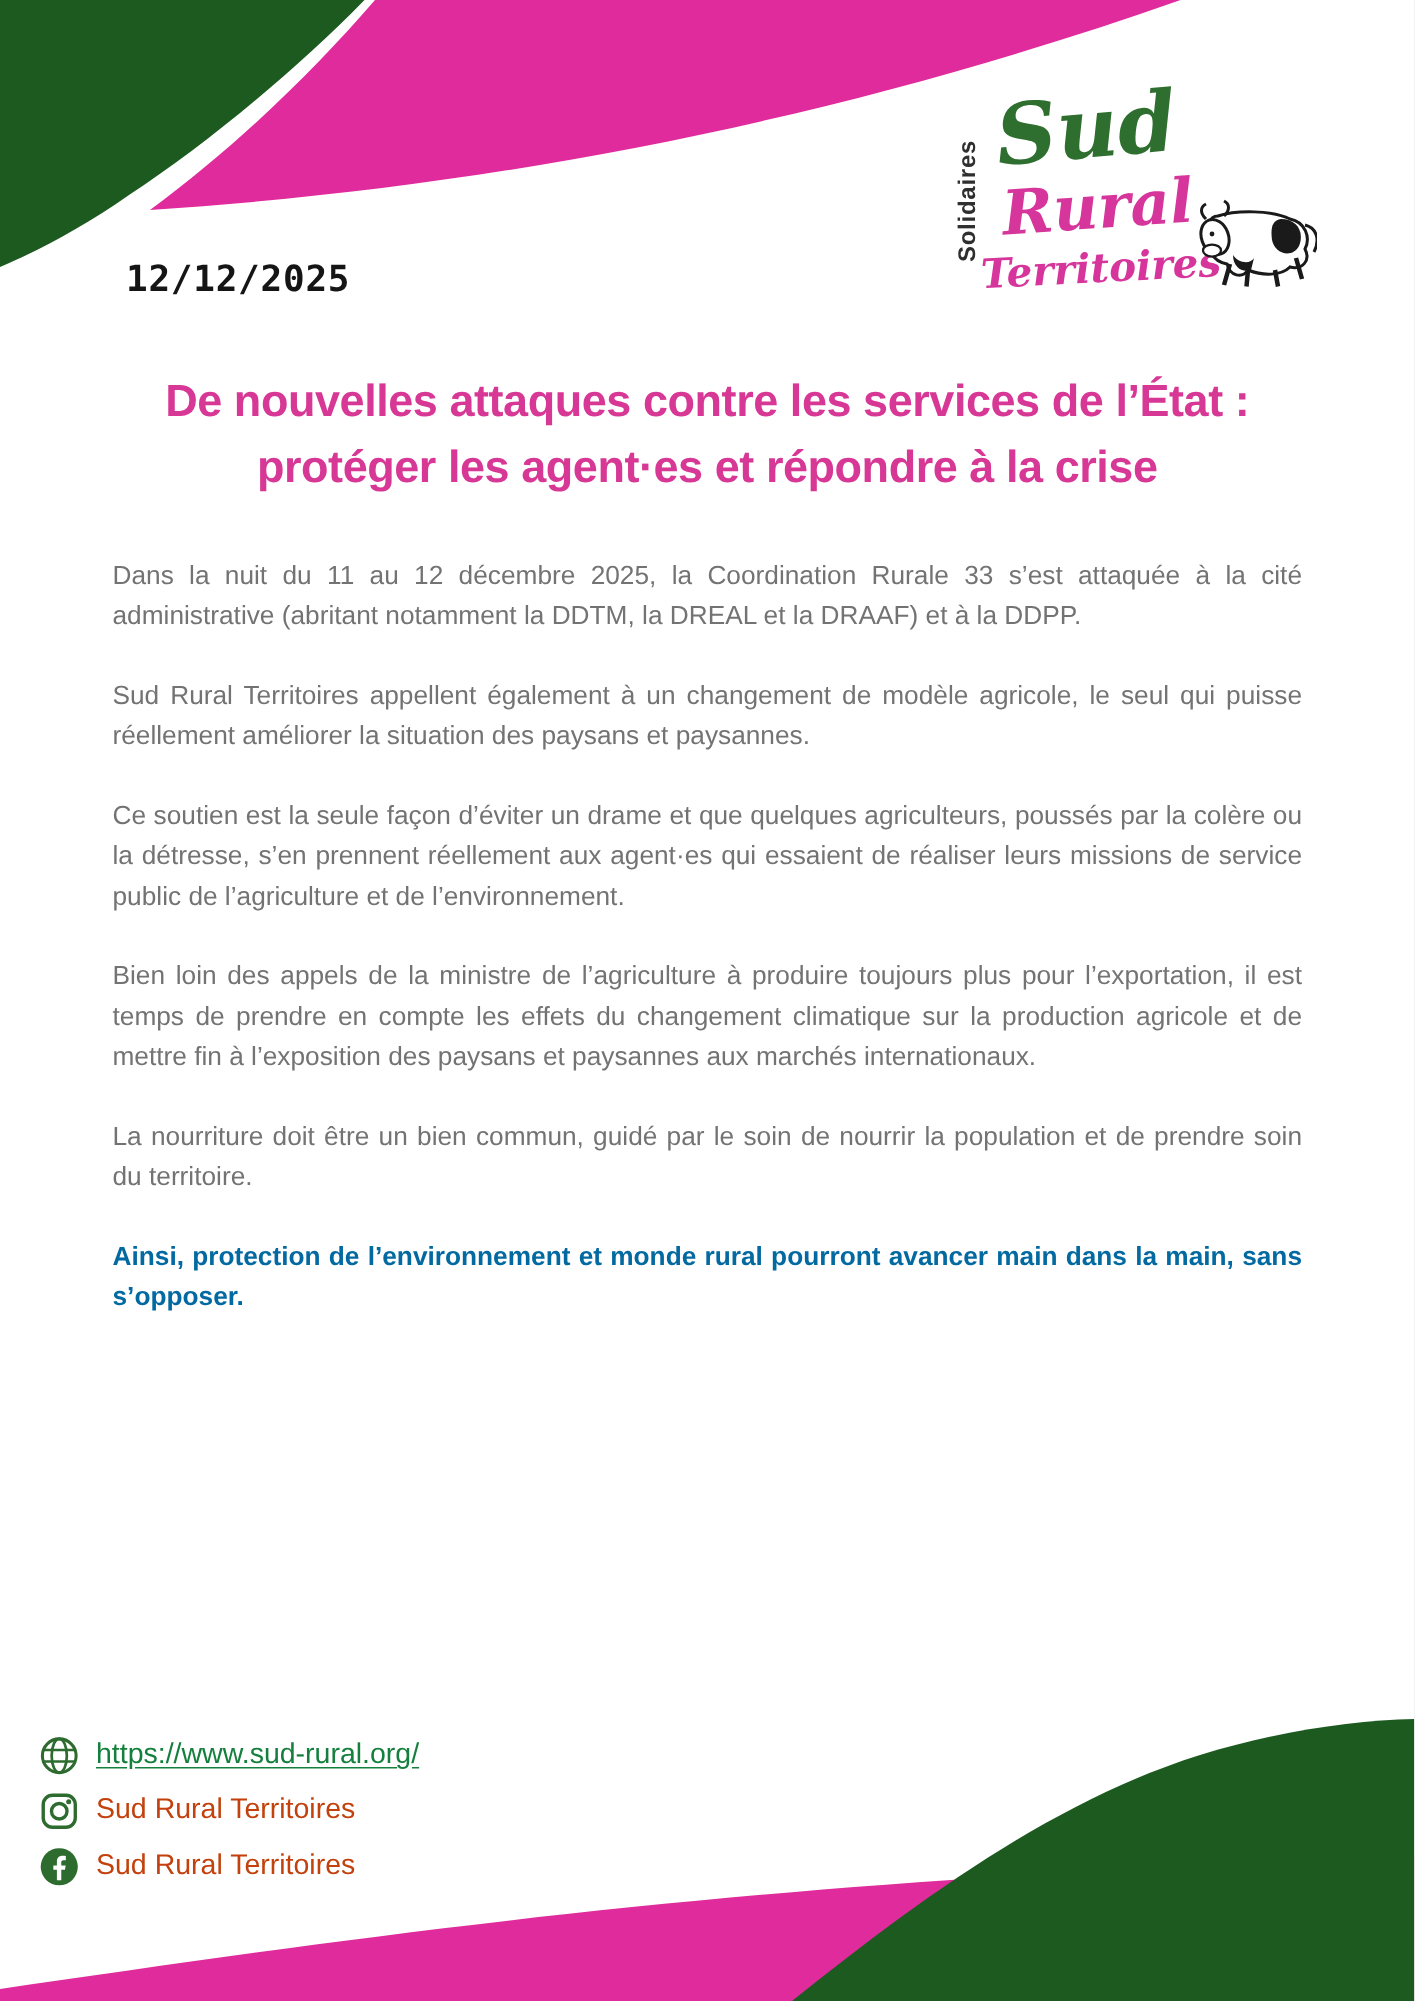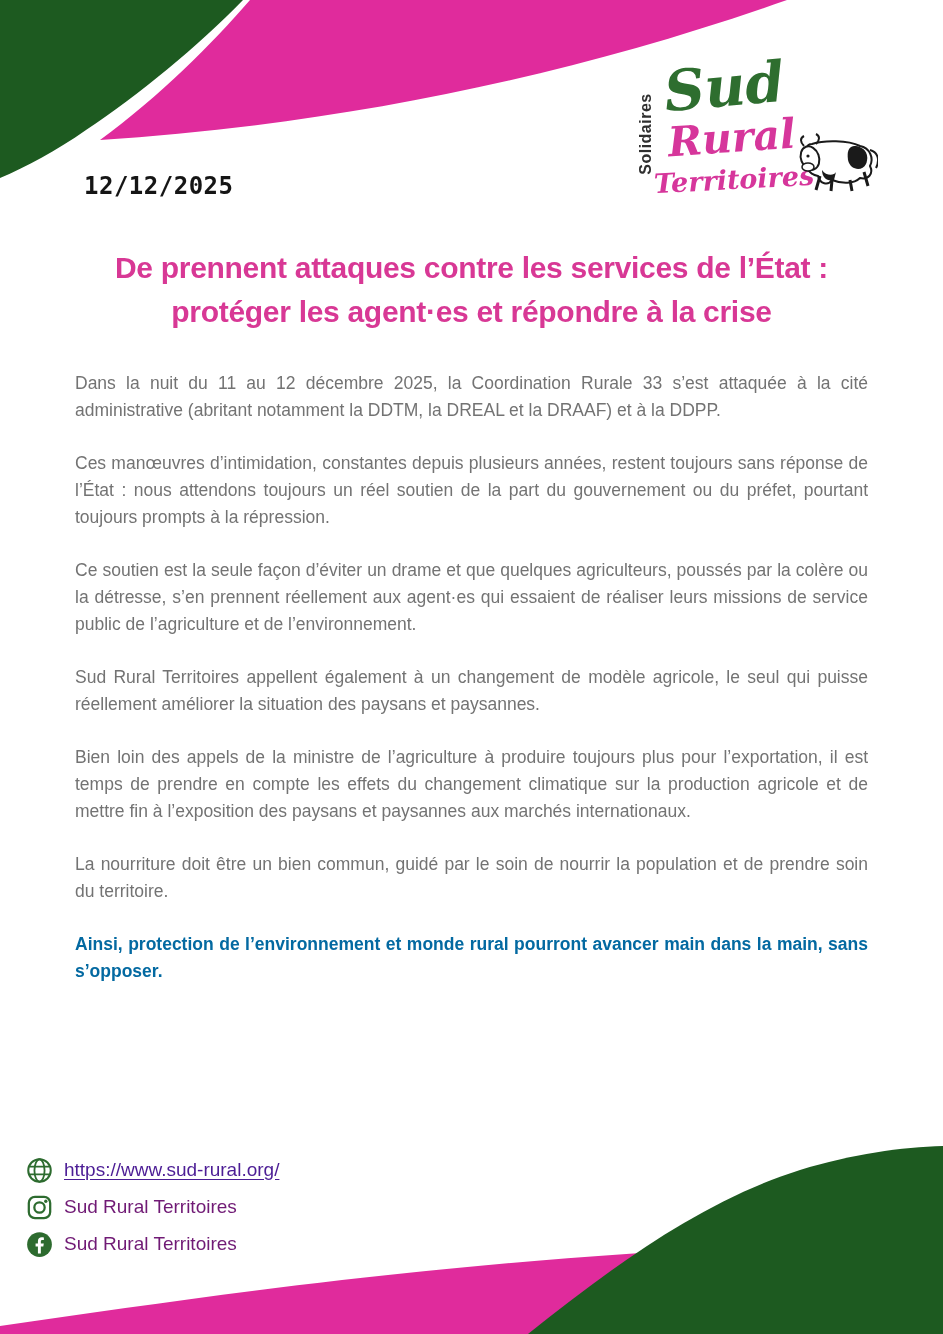--- a/index.html
+++ b/index.html
@@ -27,22 +27,22 @@
   .title{position:absolute;top:246px;left:0;width:943px;margin:0;text-align:center;
          color:#d83895;font-weight:700;}
   .title span{display:block;font-size:30px;line-height:44px;white-space:nowrap;letter-spacing:-0.3px;}
 
   .content{position:absolute;top:370px;left:75px;width:793px;}
   .content p{margin:0 0 26px 0;font-size:17.5px;line-height:27px;color:#737373;text-align:justify;}
   .content p.closing{font-weight:700;color:#0369a1;}
 
   .footer{position:absolute;left:26px;top:1156px;display:flex;flex-direction:column;gap:9px;}
   .frow{display:flex;align-items:center;gap:11px;height:28px;}
-  .frow .ftext{font-size:19px;color:#701a75;}
-  .frow a.ftext{color:#4c1d95;text-decoration:underline;text-underline-offset:3px;cursor:pointer;}
+  .frow .ftext{font-size:19px;color:#c2410c;}
+  .frow a.ftext{color:#15803d;text-decoration:underline;text-underline-offset:3px;cursor:pointer;}
 </style>
 </head>
 <body>
 
 <div class="page">
 
   <svg class="deco-top" width="943" height="200" viewBox="0 0 943 200">
     <path fill="#e02b9c" d="M250,0 L787,0 C560,80 330,125 100,140 C160,96 212,44 250,0 Z"></path>
     <path fill="#1d5a20" d="M0,0 L243,0 C198,46 138,96 86,130 C56,151 26,167 0,178 Z"></path>
   </svg>
@@ -66,29 +66,28 @@
       <path d="M24,56 C28,62 36,62 38,58 L36,66 C30,68 24,64 24,56 Z" fill="#1a1a1a"></path>
       <path d="M22,62 L18,76 M34,66 L33,77 M52,66 L54,77 M66,58 L70,72" stroke="#1a1a1a" stroke-width="3" fill="none"></path>
       <ellipse cx="12" cy="44" rx="9" ry="12" fill="#ffffff" stroke="#1a1a1a" stroke-width="2" transform="rotate(-20 12 44)"></ellipse>
       <path d="M6,32 C2,28 2,24 6,22 M18,30 C22,26 22,22 18,20" stroke="#1a1a1a" stroke-width="2" fill="none"></path>
       <circle cx="10" cy="42" r="1.6" fill="#1a1a1a"></circle>
       <ellipse cx="10" cy="53" rx="6" ry="4" fill="#ffffff" stroke="#1a1a1a" stroke-width="1.5"></ellipse>
     </svg>
   </div>
 
   <h1 class="title">
-    <span>De prennent attaques contre les services de l’État :</span>
+    <span>De nouvelles attaques contre les services de l’État :</span>
     <span>protéger les agent·es et répondre à la crise</span>
   </h1>
 
   <div class="content">
     <p>Dans la nuit du 11 au 12 décembre 2025, la Coordination Rurale 33 s’est attaquée à la cité administrative (abritant notamment la DDTM, la DREAL et la DRAAF) et à la DDPP.</p>
-    <p>Ces manœuvres d’intimidation, constantes depuis plusieurs années, restent toujours sans réponse de l’État : nous attendons toujours un réel soutien de la part du gouvernement ou du préfet, pourtant toujours prompts à la répression.</p>
+    <p>Sud Rural Territoires appellent également à un changement de modèle agricole, le seul qui puisse réellement améliorer la situation des paysans et paysannes.</p>
     <p>Ce soutien est la seule façon d’éviter un drame et que quelques agriculteurs, poussés par la colère ou la détresse, s’en prennent réellement aux agent·es qui essaient de réaliser leurs missions de service public de l’agriculture et de l’environnement.</p>
-    <p>Sud Rural Territoires appellent également à un changement de modèle agricole, le seul qui puisse réellement améliorer la situation des paysans et paysannes.</p>
     <p>Bien loin des appels de la ministre de l’agriculture à produire toujours plus pour l’exportation, il est temps de prendre en compte les effets du changement climatique sur la production agricole et de mettre fin à l’exposition des paysans et paysannes aux marchés internationaux.</p>
     <p>La nourriture doit être un bien commun, guidé par le soin de nourrir la population et de prendre soin du territoire.</p>
     <p class="closing">Ainsi, protection de l’environnement et monde rural pourront avancer main dans la main, sans s’opposer.</p>
   </div>
 
   <div class="footer">
     <div class="frow">
       <svg width="27" height="27" viewBox="0 0 24 24">
         <circle cx="12" cy="12" r="10" fill="none" stroke="#2d6b2f" stroke-width="1.8"></circle>
         <ellipse cx="12" cy="12" rx="4.5" ry="10" fill="none" stroke="#2d6b2f" stroke-width="1.6"></ellipse>

